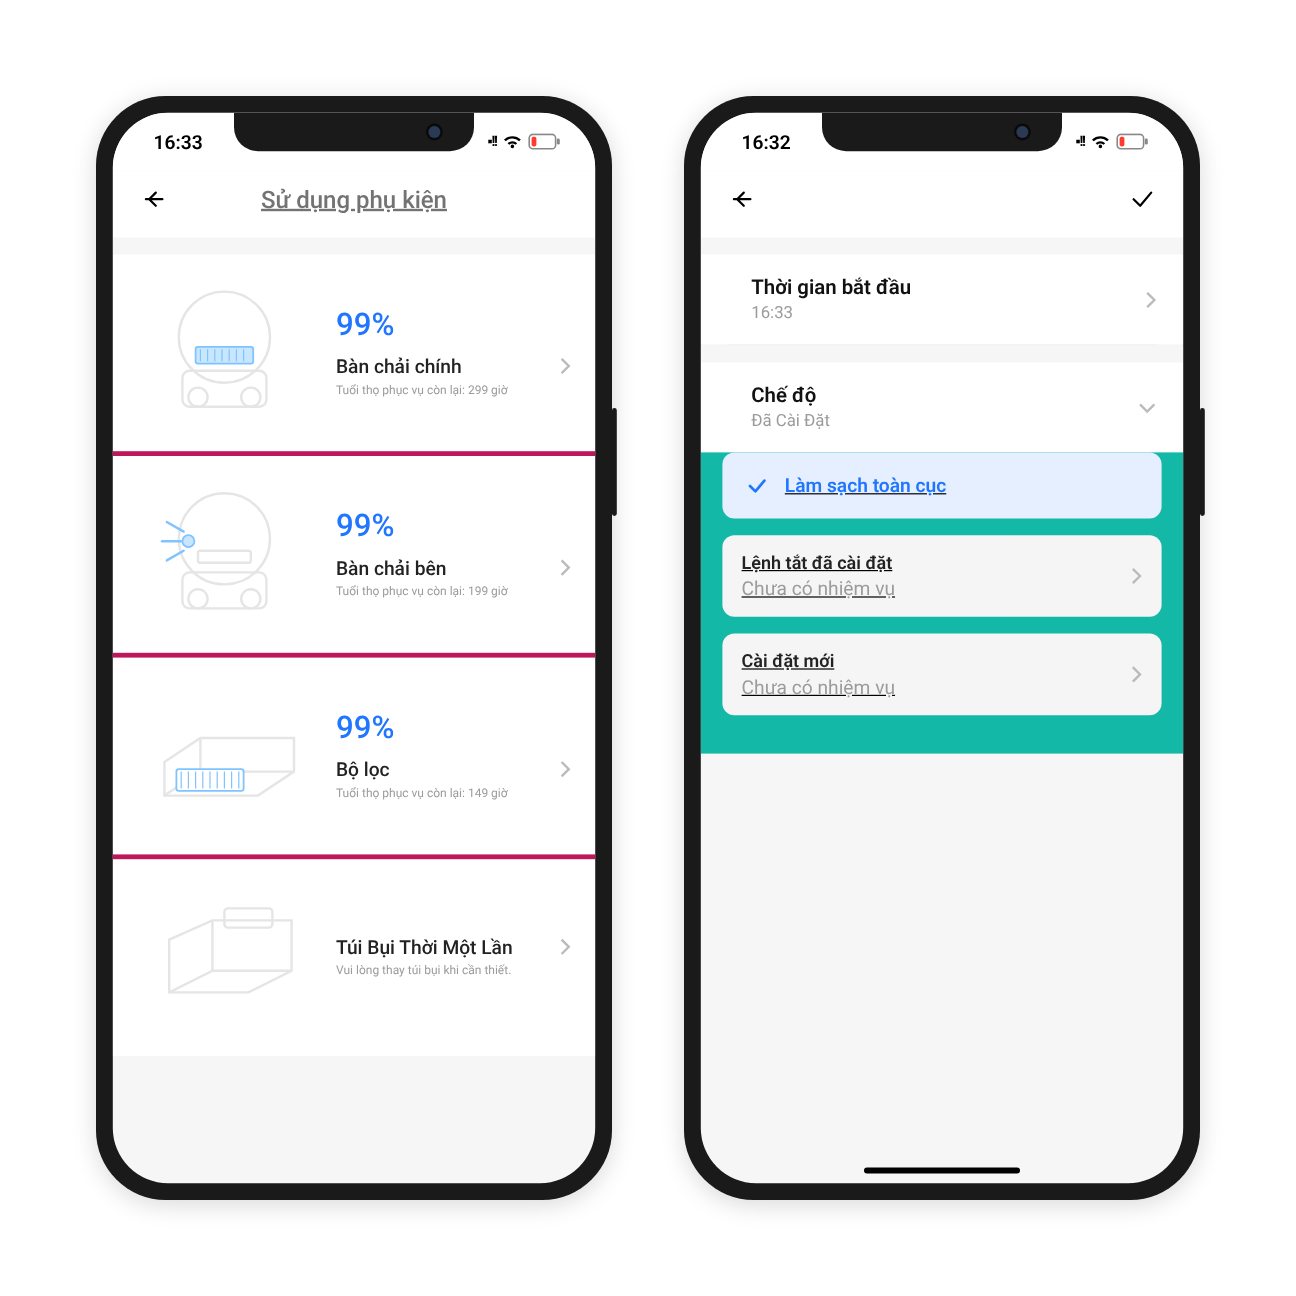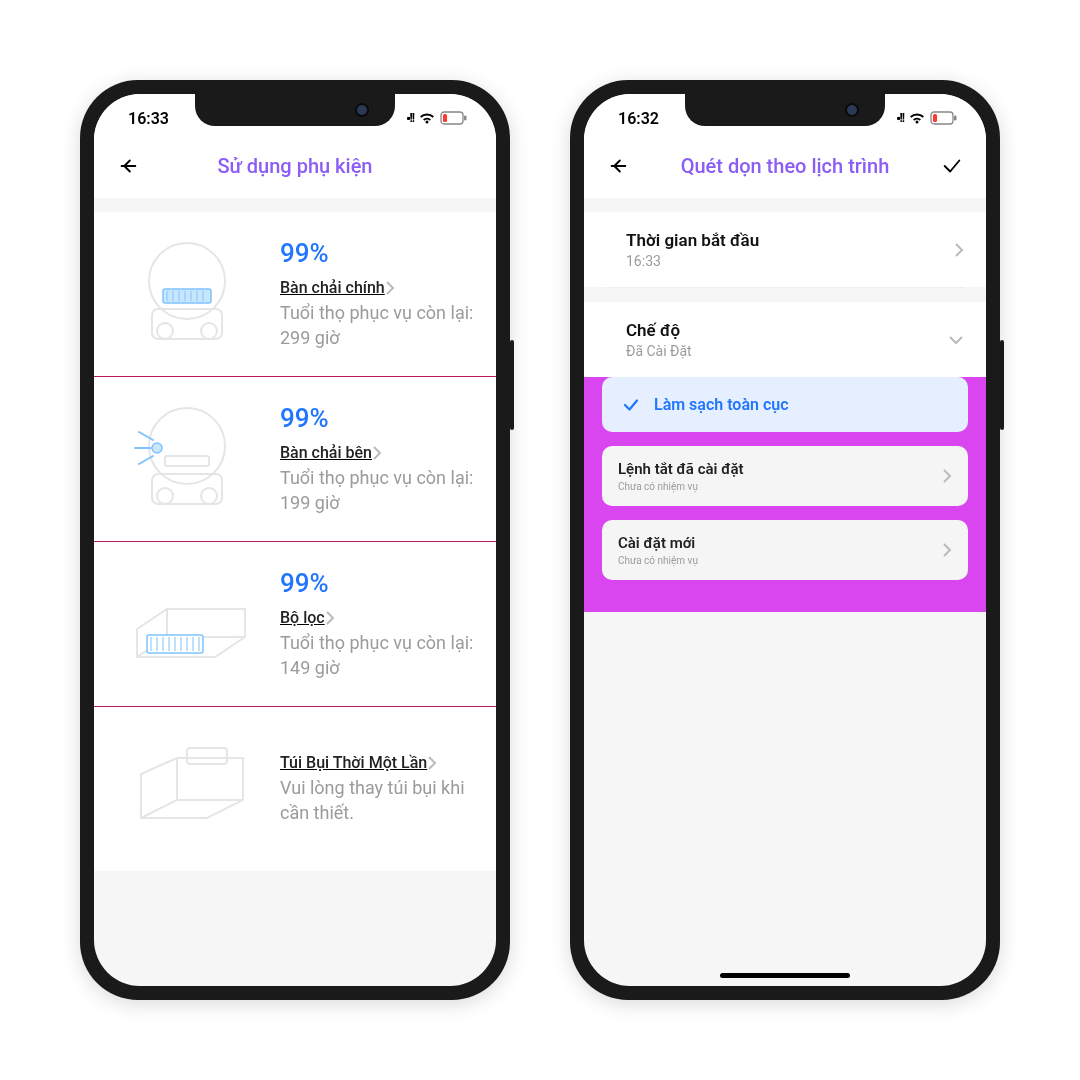--- a/index.html
+++ b/index.html
@@ -83,86 +83,87 @@
     background: #fff;
     display: flex;
     align-items: center;
     justify-content: space-between;
     padding: 10px 20px 18px 20px;
     position:relative;
   }
   .header .title {
     font-size: 20px;
     font-weight: 500;
-    color: #8b5cf6;
+    color: #737373;
     flex:1;
     text-align:center;
+    text-decoration:underline;
   }
   .back-btn, .check-btn {
     width: 28px;
     height: 28px;
     display:flex;
     align-items:center;
     justify-content:center;
   }
   .gap-bar { height: 14px; background: #f6f6f6; }
   .content { background:#fff; }
   
   .acc-item {
     display: flex;
     align-items: center;
     padding: 22px 20px 22px 18px;
-    border-bottom: 1px solid #be185d;
+    border-bottom: 4px solid #be185d;
     gap: 18px;
   }
   .acc-image {
     width: 150px;
     height: 120px;
     flex-shrink: 0;
     display:flex;
     align-items:center;
     justify-content:center;
   }
   .acc-info { flex: 1; min-width:0; }
   .acc-pct {
     color: #2176ff;
     font-size: 26px;
     font-weight: 500;
     margin-bottom: 10px;
   }
   .acc-name-row{
     display:flex;
     align-items:center;
+    justify-content:space-between;
     margin-bottom:4px;
-    text-decoration:underline;
   }
   .acc-name {
     font-size: 16px;
     color: #222;
     font-weight: 500;
   }
   .chevron { color:#bbb; flex-shrink:0; }
   .acc-sub {
-    font-size: 18px;
+    font-size: 10px;
     color: #9b9b9b;
     line-height: 1.35;
   }
   
   .setting-row {
     display:flex;
     align-items:center;
     justify-content:space-between;
     padding: 18px 22px;
     background:#fff;
   }
   .setting-left{min-width:0;margin-left:20px;}
   .setting-title { font-size:17px; font-weight:600; color:#111; }
   .setting-sub { font-size:14px; color:#9b9b9b; margin-top:3px; }
   .sep { height: 1px; background:#eee; margin: 0 22px; }
-  .options-area { padding: 0 18px 18px 18px; background:#d946ef; }
+  .options-area { padding: 0 18px 18px 18px; background:#14b8a6;text-decoration:underline; }
   .opt-selected{
     background:#e5efff;
     border-radius:10px;
     padding:18px 20px;
     display:flex;
     align-items:center;
     gap:14px;
     color:#2176ff;
     font-weight:600;
     font-size:16px;
@@ -171,21 +172,21 @@
   .opt-card{
     background:#f5f5f5;
     border-radius:10px;
     padding:14px 16px;
     display:flex;
     align-items:center;
     justify-content:space-between;
     margin-bottom:14px;
   }
   .opt-card .t1{ font-size:15px; font-weight:600; color:#222; }
-  .opt-card .t2{ font-size:10px; color:#9b9b9b; margin-top:3px; }
+  .opt-card .t2{ font-size:16px; color:#9b9b9b; margin-top:3px; }
   .home-indicator{
     position:absolute;
     bottom:8px;
     left:50%;
     transform:translateX(-50%);
     width:130px;
     height:5px;
     border-radius:3px;
     background:#000;
   }
@@ -357,21 +358,20 @@
           </svg>
       </div>
     </div>
 
     <div class="header">
       <div class="back-btn">
         <svg width="22" height="22" viewBox="0 0 24 24">
             <path fill="none" stroke="#000" stroke-width="2" stroke-linecap="round" stroke-linejoin="round" d="M14 6l-6 6 6 6M20 12H5"></path>
           </svg>
       </div>
-      <span class="title">Quét dọn theo lịch trình</span>
       <div class="check-btn">
         <svg width="22" height="22" viewBox="0 0 24 24">
             <path fill="none" stroke="#000" stroke-width="2" stroke-linecap="round" stroke-linejoin="round" d="M4 12l6 6L20 6"></path>
           </svg>
       </div>
     </div>
 
     <div class="gap-bar"></div>
 
     <div class="setting-row">

